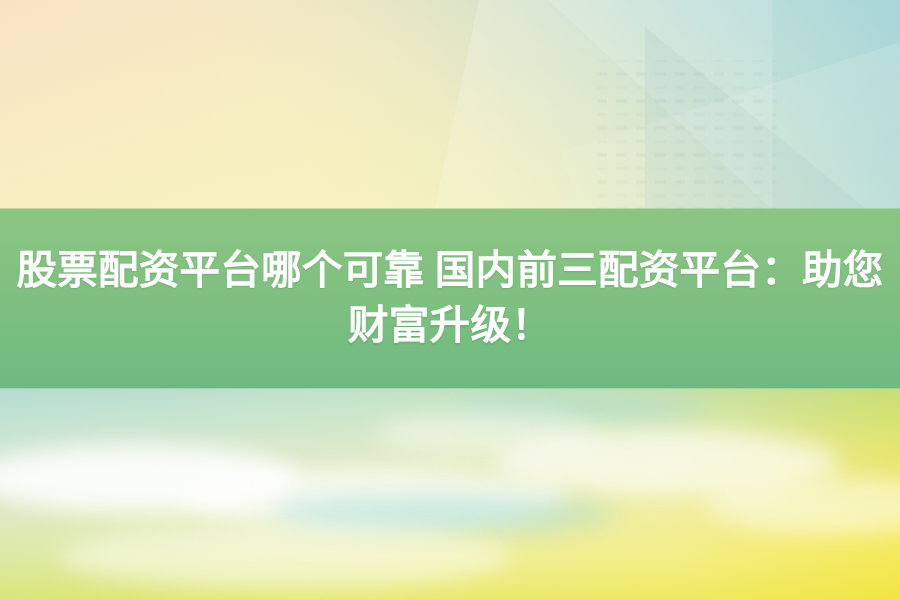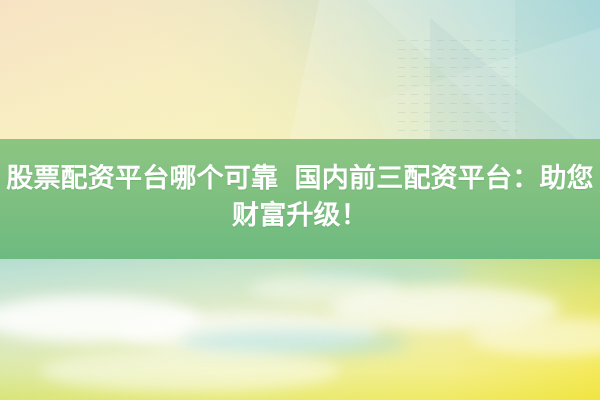--- a/index.html
+++ b/index.html
@@ -185,21 +185,21 @@
     justify-content: center;
   }
 
   .headline {
     margin: 0;
     padding: 0 6px;
     width: 100%;
     box-sizing: border-box;
     text-align: center;
     color: #ffffff;
-    font-family: Liberation Mono, monospace;
+    font-family: Liberation Serif, serif;
     font-weight: bold;
     font-size: 27px;
     line-height: 37px;
     letter-spacing: 0.2px;
     text-shadow: 0 1px 1px rgba(60, 120, 70, 0.20);
     white-space: normal;
     word-break: break-all;
   }
 </style>
 </head>

